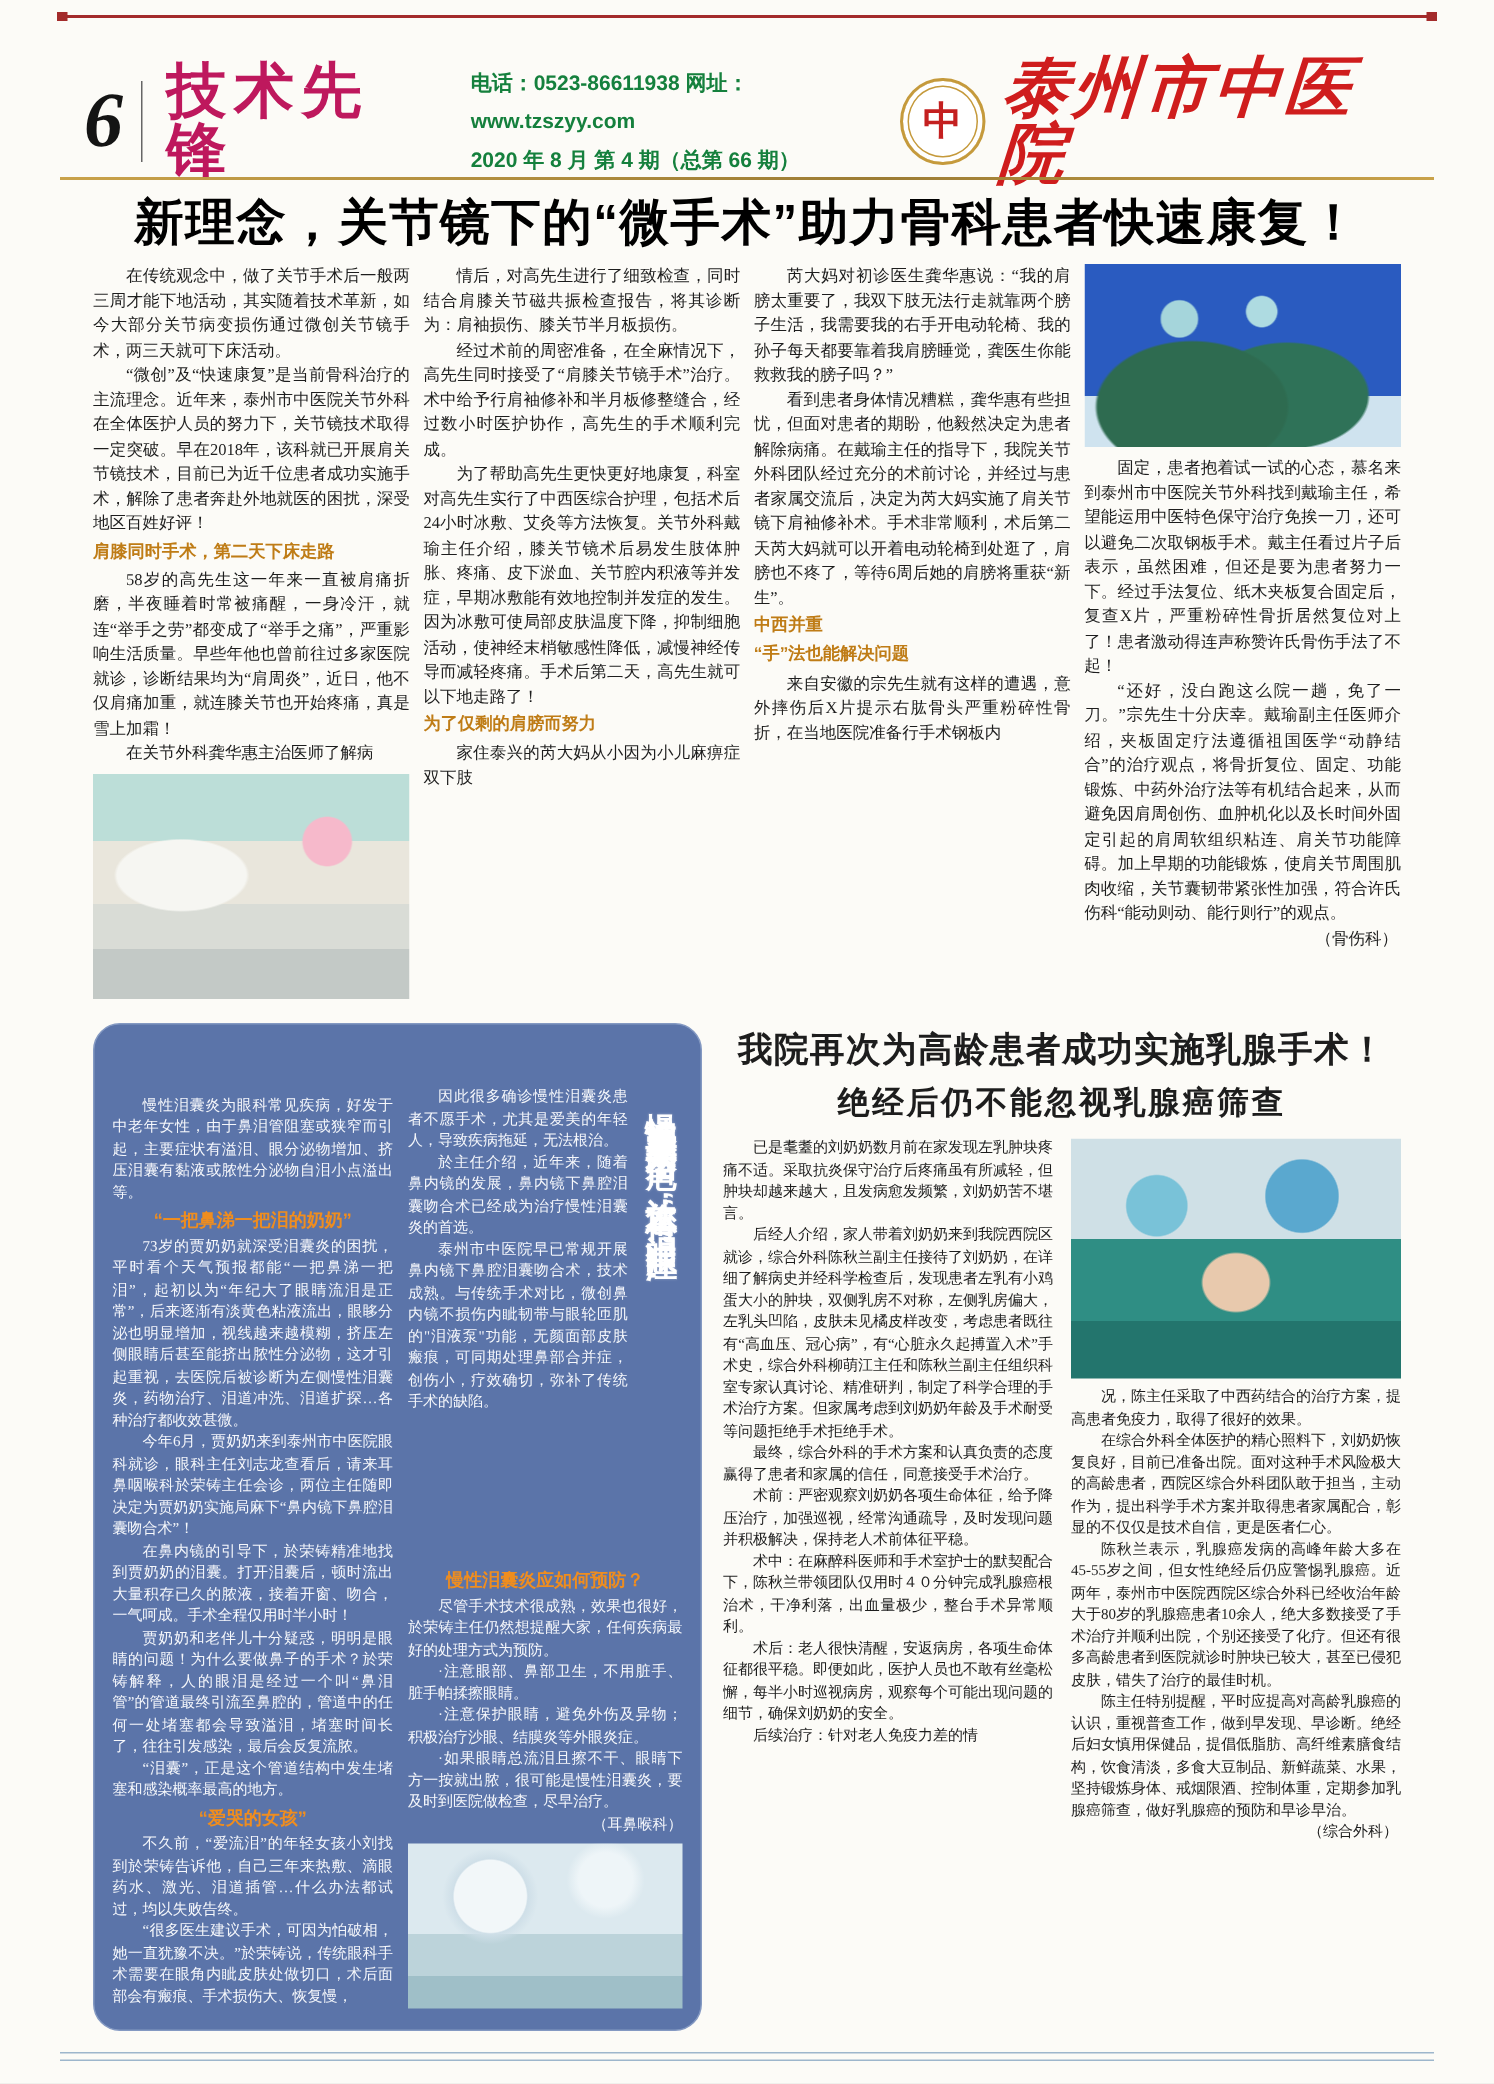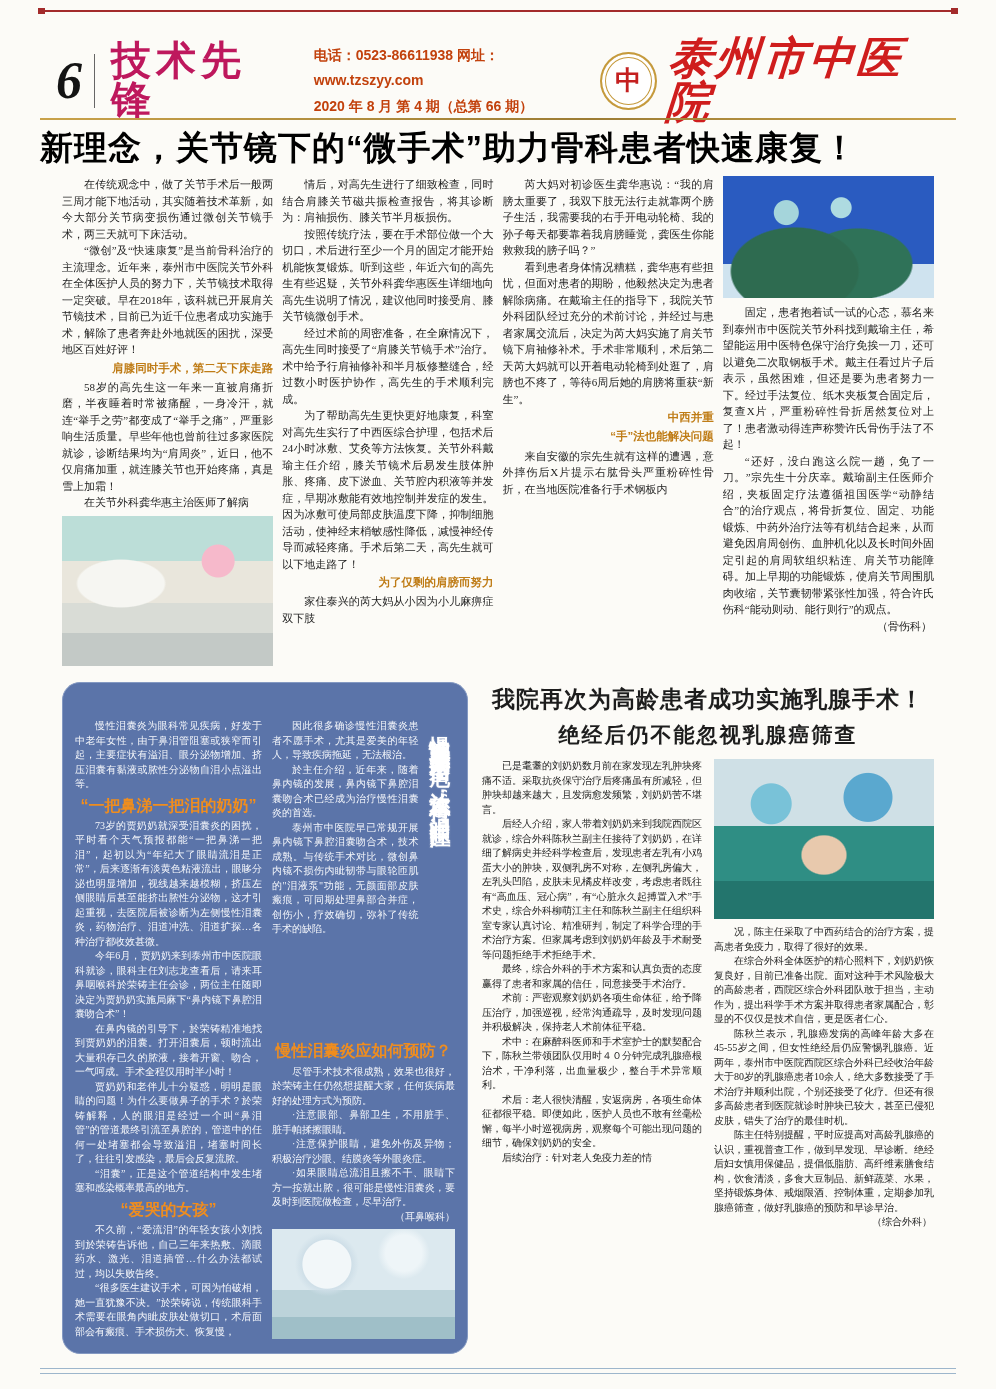--- a/index.html
+++ b/index.html
@@ -12,37 +12,37 @@
   .header-rule{position:absolute;top:118px;left:40px;right:40px;height:2px;
         background:linear-gradient(90deg,#c9a24a,#9c7c34 60%,#c9a24a);}
   .bottom-rule{position:absolute;top:1368px;left:40px;right:40px;height:4px;
         border-top:1px solid #9db6cc;border-bottom:1px solid #9db6cc;}
   
   .header{position:absolute;top:48px;left:56px;right:56px;height:66px;display:flex;align-items:center;}
   .page-no{font-size:52px;font-style:italic;font-weight:bold;color:#141414;line-height:1;}
   .vline{width:1px;height:54px;background:#666;margin:0 16px 0 12px;}
   .section-title{font-size:40px;font-weight:900;color:#be185d;letter-spacing:5px;line-height:1;}
   .issue{margin-left:28px;font-family:"Liberation Sans","DejaVu Sans",sans-serif;
-         font-weight:bold;font-size:14px;line-height:1.8;color:#c2410c;}
+         font-weight:bold;font-size:14px;line-height:1.8;color:#15803d;}
   .brand{margin-left:auto;display:flex;align-items:center;}
   .logo{width:54px;height:54px;border:2px solid #c59a3c;border-radius:50%;box-shadow:inset 0 0 0 3px #fff,inset 0 0 0 4px #c59a3c;
         display:flex;align-items:center;justify-content:center;margin-right:10px;background:#fff;}
   .logo span{color:#c42020;font-size:26px;font-weight:900;line-height:1;}
   .hospital{font-size:44px;font-weight:900;font-style:italic;color:#cf1d1d;letter-spacing:3px;
         transform:skewX(-4deg);line-height:1;}
   
-  .headline{position:absolute;top:126px;left:40px;right:40px;text-align:left;
+  .headline{position:absolute;top:126px;left:40px;right:40px;text-align:center;
         font-family:"Liberation Sans","DejaVu Sans",sans-serif;font-weight:900;
         font-size:33px;letter-spacing:1px;color:#000;}
   
   .main-article{position:absolute;top:176px;left:62px;width:872px;height:494px;
         display:flex;gap:9px;overflow:hidden;}
   .main-article .col{flex:1;font-size:11px;line-height:1.5;text-align:justify;overflow:hidden;}
   .main-article p{margin:0;text-indent:2em;}
-  .sub{color:#bf7c16;font-weight:bold;text-align:right;font-size:11.5px;margin:2px 0;
+  .sub{color:#bf7c16;font-weight:bold;text-align:left;font-size:11.5px;margin:2px 0;
        font-family:"Liberation Sans","DejaVu Sans",sans-serif;}
   .credit{text-align:right;text-indent:0 !important;padding-right:2px;}
   
   .photo{width:100%;}
   .photo1{height:150px;margin-top:5px;background:
      radial-gradient(circle at 74% 30%, #f6b9cb 0 16px, rgba(0,0,0,0) 17px),
      radial-gradient(ellipse at 28% 45%, #f6f6f2 0 20%, rgba(0,0,0,0) 21%),
      linear-gradient(180deg,#bcded8 0 30%,#e9e6dc 30% 58%,#d9dcd6 58% 78%,#c3c9c6 78%);}
   .photo2{height:122px;margin-bottom:6px;background:
      radial-gradient(circle at 30% 30%, #a5d5db 0 12px, rgba(0,0,0,0) 13px),
@@ -66,21 +66,21 @@
         padding:14px 12px;box-sizing:border-box;display:flex;gap:10px;overflow:hidden;
         color:#f5f7fb;font-size:10px;line-height:1.45;text-align:justify;align-items:flex-end;}
   .blue-box p{margin:0;text-indent:2em;}
   .bb-col1{width:187px;flex:none;}
   .bb-right{flex:1;display:flex;flex-direction:column;}
   .bb-top{display:flex;gap:6px;}
   .bb-col2{flex:1;}
   .v-title{flex:none;writing-mode:vertical-rl;font-family:"Liberation Sans","DejaVu Sans",sans-serif;
         font-weight:bold;font-size:21px;line-height:1.45;letter-spacing:3px;color:#ffffff;
         height:318px;text-shadow:0 0 2px rgba(255,255,255,.35);}
-  .bb-sub{color:#ef8d1f;font-weight:bold;text-align:center;font-size:16px;margin:2px 0;
+  .bb-sub{color:#ef8d1f;font-weight:bold;text-align:center;font-size:12px;margin:2px 0;
         font-family:"Liberation Sans","DejaVu Sans",sans-serif;}
   .bb-credit{text-align:right;text-indent:0 !important;}
   
   .right-article{flex:1;overflow:hidden;}
   .ra-title1{font-family:"Liberation Sans","DejaVu Sans",sans-serif;font-weight:900;
         font-size:23px;text-align:center;letter-spacing:1px;margin:2px 0 6px;}
   .ra-title2{font-family:"Liberation Sans","DejaVu Sans",sans-serif;font-weight:900;
         font-size:21px;text-align:center;letter-spacing:2px;margin:0 0 10px;}
   .ra-cols{display:flex;gap:12px;font-size:10px;line-height:1.45;text-align:justify;}
   .ra-cols .col{flex:1;overflow:hidden;}
@@ -115,21 +115,20 @@
     <div class="col">
       <p>在传统观念中，做了关节手术后一般两三周才能下地活动，其实随着技术革新，如今大部分关节病变损伤通过微创关节镜手术，两三天就可下床活动。</p>
       <p>“微创”及“快速康复”是当前骨科治疗的主流理念。近年来，泰州市中医院关节外科在全体医护人员的努力下，关节镜技术取得一定突破。早在2018年，该科就已开展肩关节镜技术，目前已为近千位患者成功实施手术，解除了患者奔赴外地就医的困扰，深受地区百姓好评！</p>
       <div class="sub">肩膝同时手术，第二天下床走路</div>
       <p>58岁的高先生这一年来一直被肩痛折磨，半夜睡着时常被痛醒，一身冷汗，就连“举手之劳”都变成了“举手之痛”，严重影响生活质量。早些年他也曾前往过多家医院就诊，诊断结果均为“肩周炎”，近日，他不仅肩痛加重，就连膝关节也开始疼痛，真是雪上加霜！</p>
       <p>在关节外科龚华惠主治医师了解病</p>
       <div class="photo photo1"></div>
     </div>
     <div class="col">
       <p>情后，对高先生进行了细致检查，同时结合肩膝关节磁共振检查报告，将其诊断为：肩袖损伤、膝关节半月板损伤。</p>
-      <p>按照传统疗法，要在手术部位做一个大切口，术后进行至少一个月的固定才能开始机能恢复锻炼。听到这些，年近六旬的高先生有些迟疑，关节外科龚华惠医生详细地向高先生说明了情况，建议他同时接受肩、膝关节镜微创手术。</p>
       <p>经过术前的周密准备，在全麻情况下，高先生同时接受了“肩膝关节镜手术”治疗。术中给予行肩袖修补和半月板修整缝合，经过数小时医护协作，高先生的手术顺利完成。</p>
       <p>为了帮助高先生更快更好地康复，科室对高先生实行了中西医综合护理，包括术后24小时冰敷、艾灸等方法恢复。关节外科戴瑜主任介绍，膝关节镜术后易发生肢体肿胀、疼痛、皮下淤血、关节腔内积液等并发症，早期冰敷能有效地控制并发症的发生。因为冰敷可使局部皮肤温度下降，抑制细胞活动，使神经末梢敏感性降低，减慢神经传导而减轻疼痛。手术后第二天，高先生就可以下地走路了！</p>
       <div class="sub">为了仅剩的肩膀而努力</div>
       <p>家住泰兴的芮大妈从小因为小儿麻痹症双下肢</p>
     </div>
     <div class="col">
       <p>芮大妈对初诊医生龚华惠说：“我的肩膀太重要了，我双下肢无法行走就靠两个膀子生活，我需要我的右手开电动轮椅、我的孙子每天都要靠着我肩膀睡觉，龚医生你能救救我的膀子吗？”</p>
       <p>看到患者身体情况糟糕，龚华惠有些担忧，但面对患者的期盼，他毅然决定为患者解除病痛。在戴瑜主任的指导下，我院关节外科团队经过充分的术前讨论，并经过与患者家属交流后，决定为芮大妈实施了肩关节镜下肩袖修补术。手术非常顺利，术后第二天芮大妈就可以开着电动轮椅到处逛了，肩膀也不疼了，等待6周后她的肩膀将重获“新生”。</p>
       <div class="sub">中西并重</div>
       <div class="sub">“手”法也能解决问题</div>

